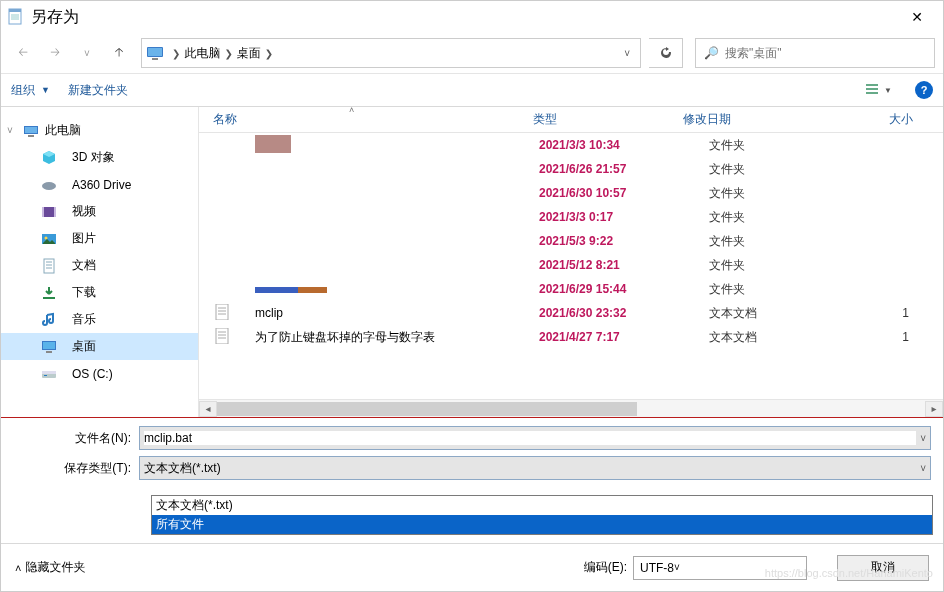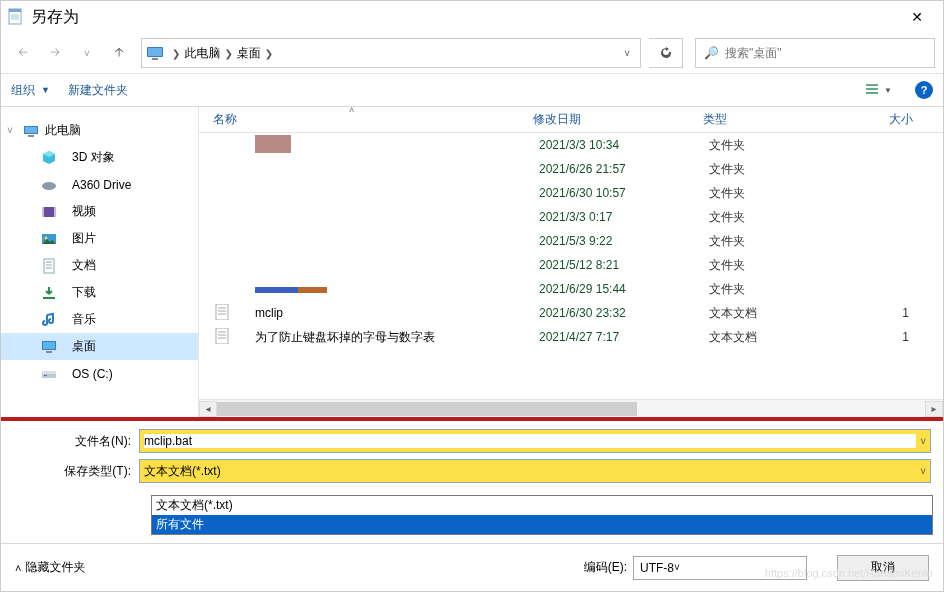--- a/index.html
+++ b/index.html
@@ -43,34 +43,34 @@
 .col-headers .ch { color:#205a9a; }
 .col-headers .ch.name { width:320px; }
 .col-headers .ch.date { width:170px; }
 .col-headers .ch.type { width:150px; }
 .col-headers .ch.size { width:60px; text-align:right; }
 .col-headers .sort-arrow { position:absolute; left:150px; top:-2px; font-size:9px; color:#777;}
 .file-list { flex:1; overflow:hidden; position:relative;}
 .row { height:24px; display:flex; align-items:center; padding-left:14px; }
 .row .r-icon { width:18px; text-align:center; margin-right:8px;}
 .row .r-name { width:300px;padding-left:16px; }
-.row .r-date { width:170px; color:#14532d;}
+.row .r-date { width:170px; color:#be185d;font-weight:bold;}
 .row .r-type { width:150px; color:#333;}
 .row .r-size { width:50px; text-align:right; color:#333;}
 .row .redact { width:36px; height:18px; background:#b78a85; display:inline-block;}
 .row .bluebar { width:72px; height:6px; background:linear-gradient(90deg,#3a5fbf 0%,#3a5fbf 60%,#b86a2e 60%); display:inline-block;}
 .h-scroll { height:18px; border-top:1px solid #e5e5e5; background:#f5f5f5; display:flex; align-items:center; }
 .h-scroll .arrow-btn { width:18px; height:16px; display:flex; align-items:center; justify-content:center; color:#666; font-size:10px; background:#efefef; border:1px solid #ddd;}
 .h-scroll .track { flex:1; height:16px; position:relative;}
 .h-scroll .thumb { position:absolute; left:0; top:0; width:420px; height:14px; background:#cfcfcf; margin:1px 0;}
 
-.bottom { border-top:4px solid #b91c1c; padding:8px 12px 0; }
+.bottom { border-top:1px solid #b91c1c; padding:8px 12px 0; }
 .form-row { display:flex; align-items:center; margin-bottom:6px; }
 .form-row .lbl { width:126px; text-align:right; padding-right:8px; }
-.form-row .field { flex:1; height:24px; border:1px solid #8da8c5; background:#fde047; display:flex; align-items:center; padding:0 4px;}
+.form-row .field { flex:1; height:24px; border:1px solid #8da8c5; background:#e5e5e5; display:flex; align-items:center; padding:0 4px;}
 .form-row .field input { border:none; outline:none; flex:1; font-size:12px;}
 .form-row .field .dd { color:#555; padding-left:4px; font-size:10px;}
 .save-type-field { background:#e5f1fb; border:1px solid #2a7ac0; }
 
 .dropdown-pop { position:absolute; left:150px; right:10px; border:1px solid #7a7a7a; background:#fff; z-index:10; top:494px;}
 .dropdown-pop .opt { height:19px; display:flex; align-items:center; padding:0 4px; }
 .dropdown-pop .opt.sel { background:#0a64c8; color:#fff; }
 
 .footer { position:absolute; left:0; right:0; bottom:0; height:48px; border-top:1px solid #d9d9d9; display:flex; align-items:center; padding:0 14px; }
 .footer .hide-folders { display:flex; align-items:center; gap:4px; }
@@ -228,22 +228,22 @@
             <rect x="3" y="9" width="3" height="1" fill="#2a7ac0"></rect>
           </svg></span>
       <span>OS (C:)</span>
     </div>
   </div>
 
   <div class="content">
     <div class="col-headers">
       <span class="sort-arrow">˄</span>
       <div class="ch name">名称</div>
+      <div class="ch type">类型</div>
       <div class="ch date">修改日期</div>
-      <div class="ch type">类型</div>
       <div class="ch size">大小</div>
     </div>
     <div class="file-list">
       <div class="row">
         <span class="r-icon"></span>
         <span class="r-name"><span class="redact"></span></span>
         <span class="r-date">2021/3/3 10:34</span>
         <span class="r-type">文件夹</span>
         <span class="r-size"></span>
       </div>

